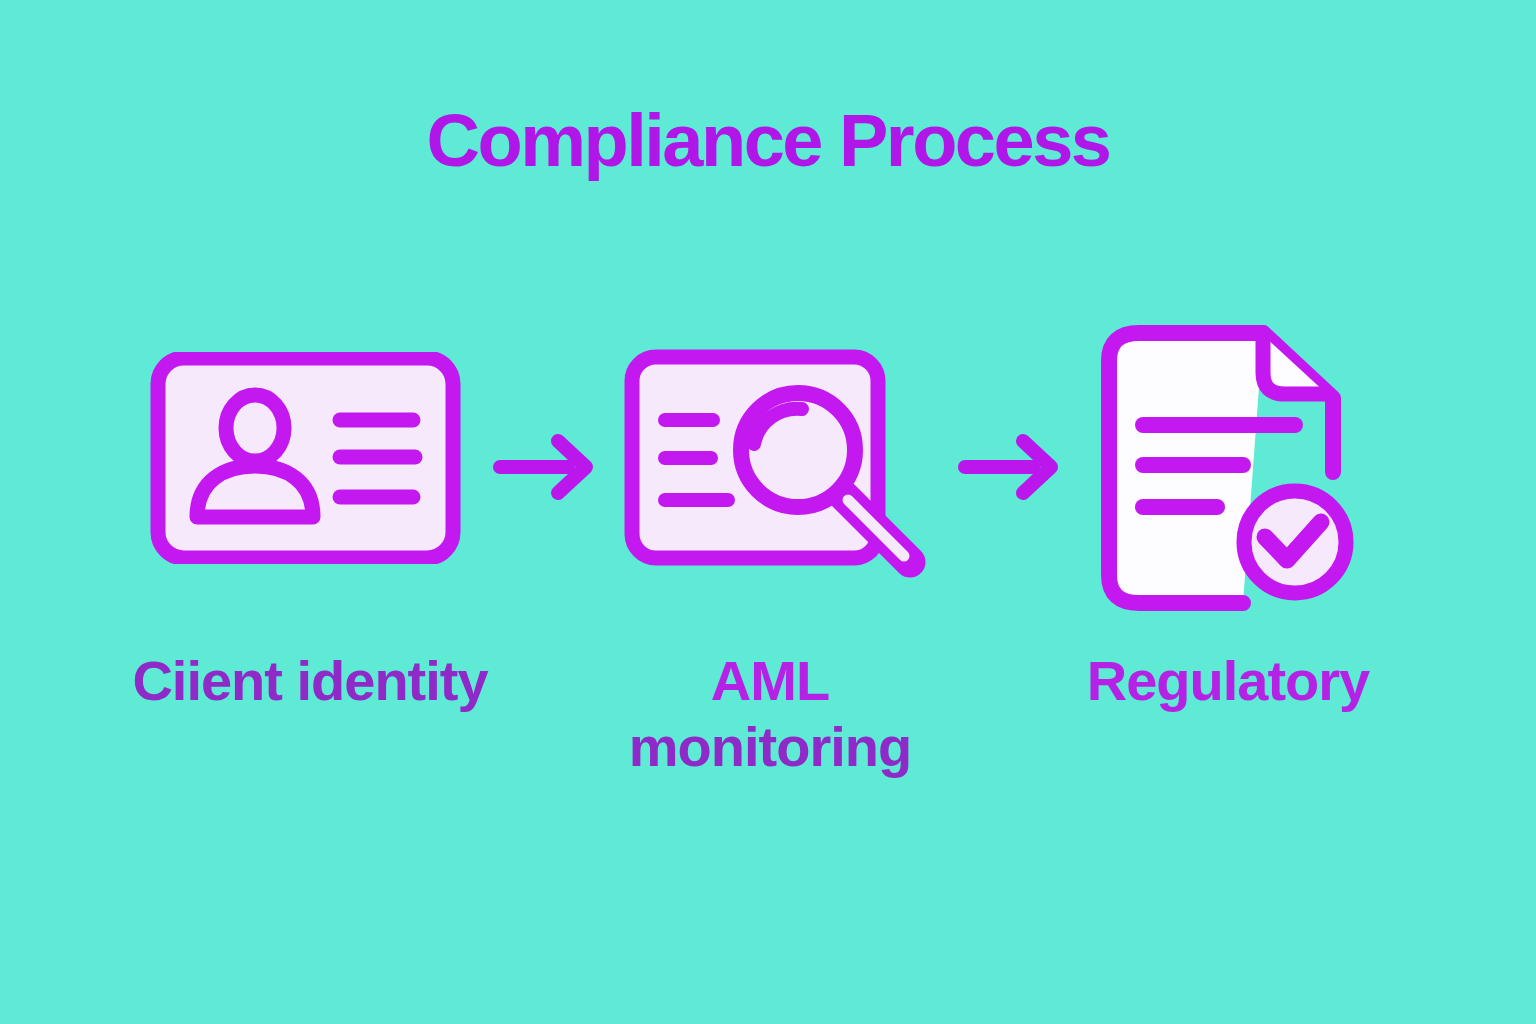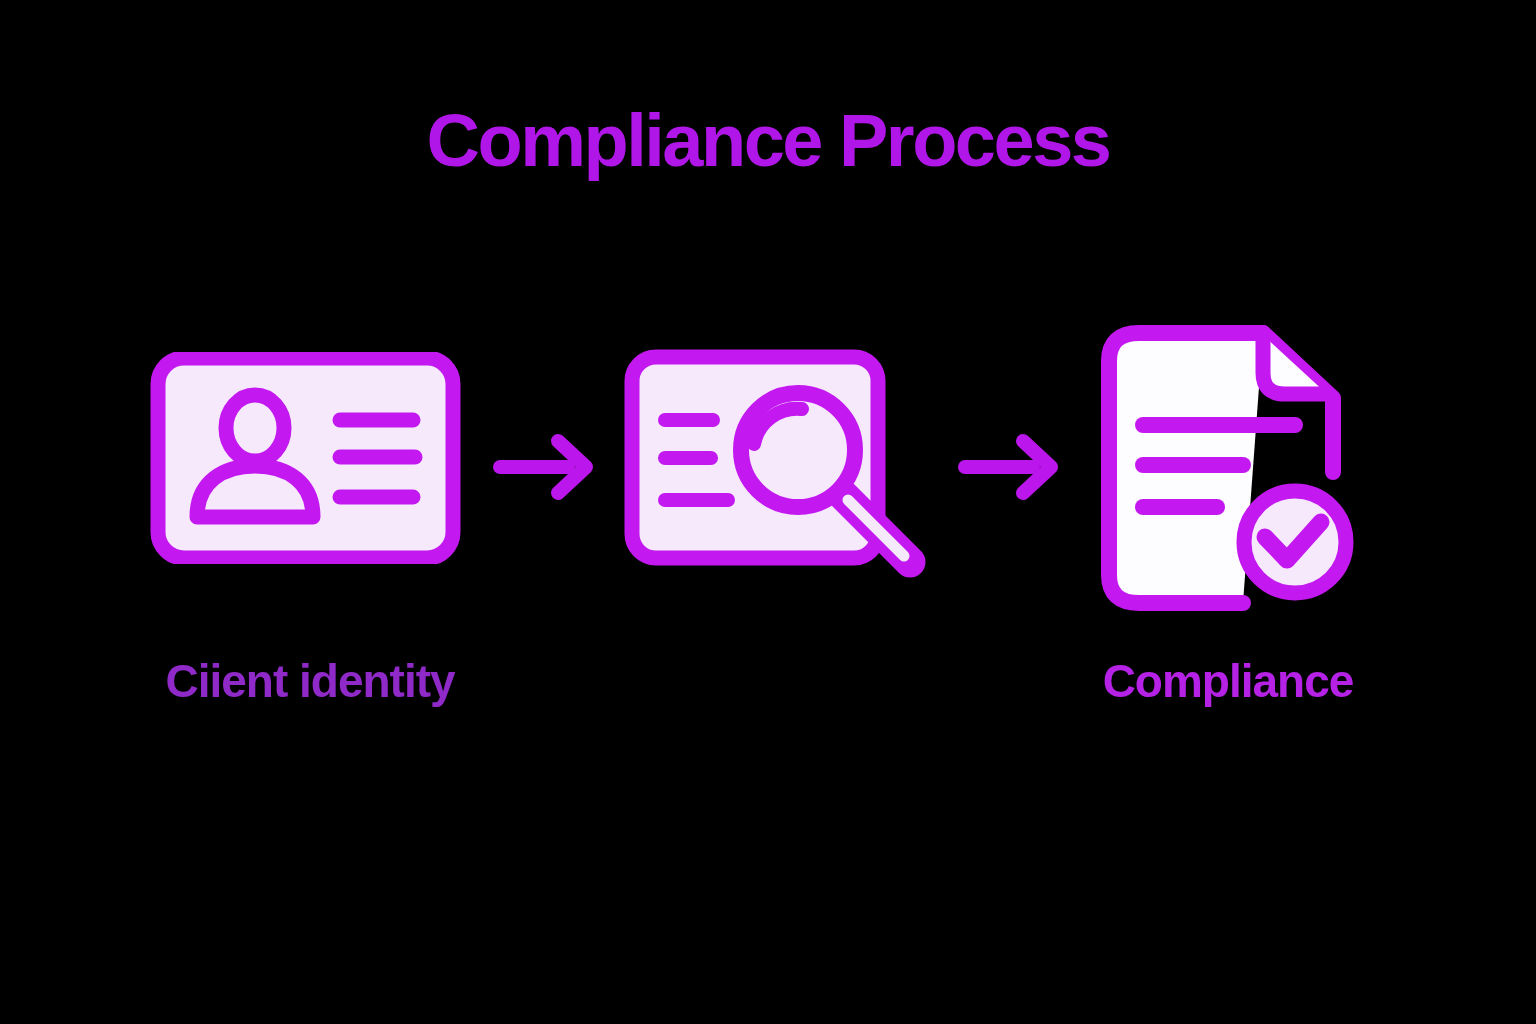--- a/index.html
+++ b/index.html
@@ -1,21 +1,21 @@
 <!DOCTYPE html>
 <html><head>
 <meta charset="utf-8">
 <style>
   * { margin: 0; padding: 0; box-sizing: border-box; }
   html, body { background: #fafaf9; }
   .canvas {
     position: relative;
     width: 1536px;
     height: 1024px;
-    background: #000000;
+    background: #5eead4;
     overflow: hidden;
     font-family: "Liberation Sans", "DejaVu Sans", sans-serif;
   }
   .title {
     position: absolute;
     top: 98px;
     left: 0;
     width: 1536px;
     text-align: center;
     font-size: 74px;
@@ -28,21 +28,21 @@
   .icon-aml      { left: 620px;  top: 348px; }
   .icon-report   { left: 1095px; top: 325px; }
   .arrow-box { position: absolute; }
   .arrow-1 { left: 490px; top: 428px; }
   .arrow-2 { left: 955px; top: 428px; }
   .step-label {
     position: absolute;
     top: 648px;
     width: 440px;
     text-align: center;
-    font-size: 46px;
+    font-size: 56px;
     font-weight: 700;
     letter-spacing: -1px;
     line-height: 66px;
     color: #8f29c7;
   }
   .label-1 { left: 90px;  }
   .label-2 { left: 550px; }
   .label-3 { left: 1008px; }
   .bright { color: #b522e5; }
   .label-line { display: block; }
@@ -109,19 +109,21 @@
       <circle cx="200" cy="217" r="51" fill="#f7e9fc" stroke="#c319f0" stroke-width="15"></circle>
       <path d="M 170 212 L 192 235 L 226 197" fill="none" stroke="#c319f0" stroke-width="17" stroke-linecap="round" stroke-linejoin="round"></path>
     </svg>
   </div>
 
   <div class="step-label label-1">
     <span class="label-line">Ciient identity</span>
   </div>
 
   <div class="step-label label-2">
+    <span class="label-line bright">AML</span>
+    <span class="label-line">monitoring</span>
   </div>
 
   <div class="step-label label-3">
-    <span class="label-line bright">Compliance</span>
+    <span class="label-line bright">Regulatory</span>
   </div>
 
 </div>
 
 </body></html>

